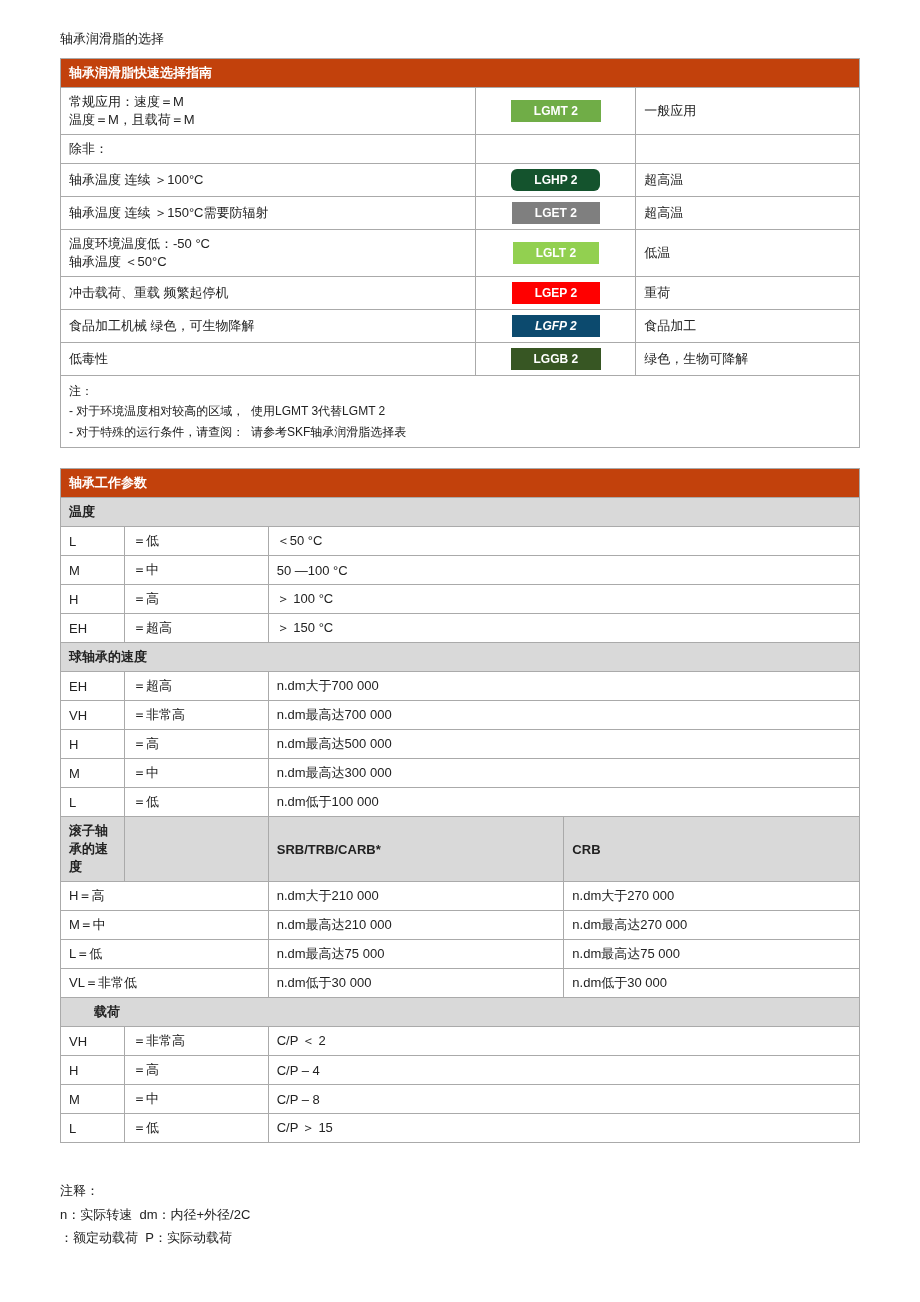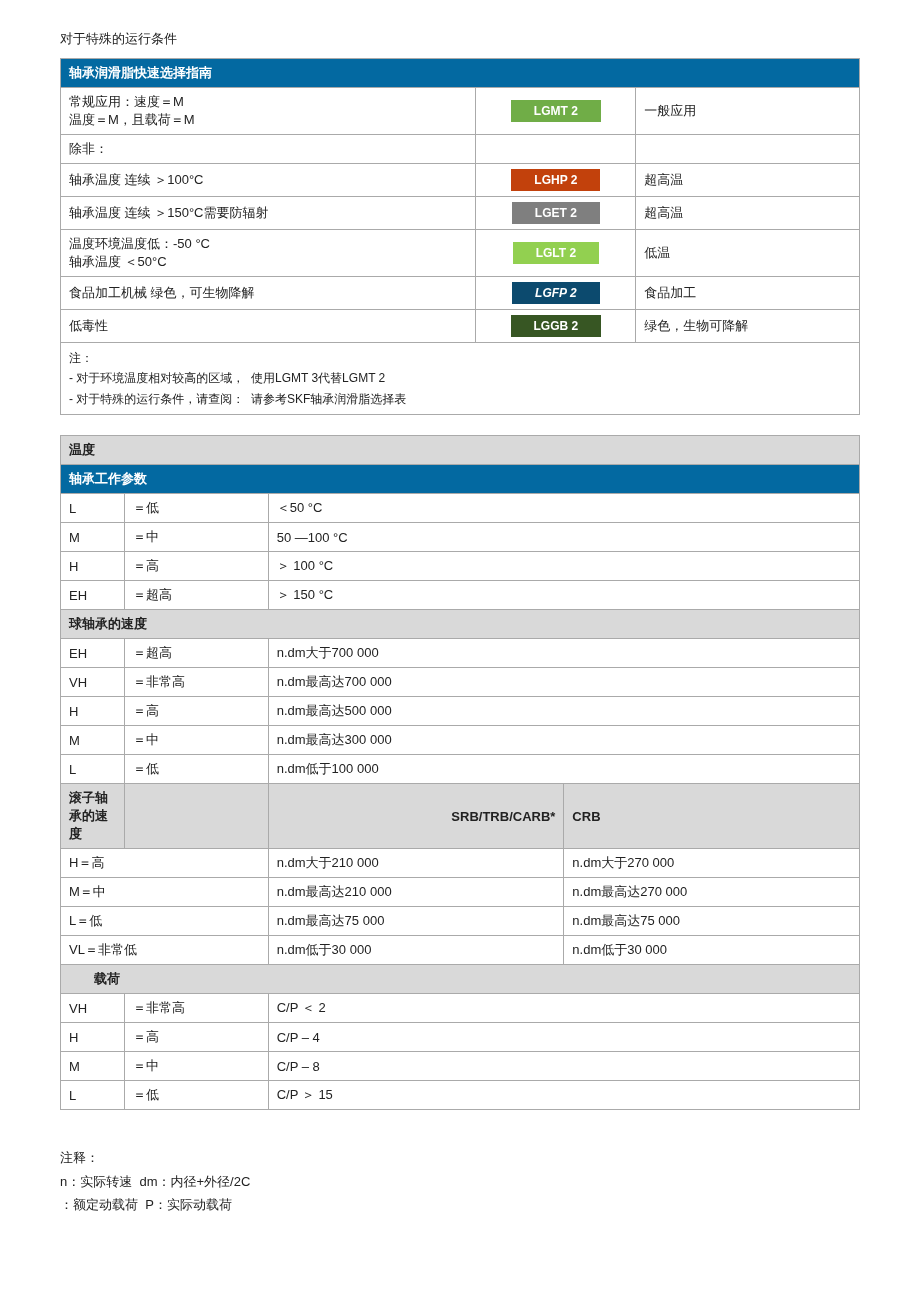--- a/index.html
+++ b/index.html
@@ -19,48 +19,48 @@
       border-collapse: collapse;
       width: 100%;
       margin-bottom: 20px;
     }
     td, th {
       border: 1px solid #aaa;
       padding: 5px 8px;
       vertical-align: middle;
     }
     .header-blue {
-      background-color: #0369a1;
+      background-color: #c2410c;
       color: #fff;
       font-weight: bold;
       font-size: 13px;
     }
     .badge {
       display: inline-block;
       color: #fff;
       font-weight: bold;
       padding: 4px 23px;
       font-size: 12px;
       text-align: center;
       min-width: 70px;
     }
     .badge-green { background-color: #70AD47; }
-    .badge-darkred { background-color: #c2410c; }
+    .badge-darkred { background-color: #14532d; border-radius: 6px; }
     .badge-gray { background-color: #7F7F7F; }
     .badge-lime { background-color: #92D050; }
     .notes-block {
       margin-top: 36px;
       font-size: 13px;
       line-height: 1.8;
     }
   </style>
 </head>
 <body>
 
-<p class="page-title">对于特殊的运行条件</p>
+<p class="page-title">轴承润滑脂的选择</p>
 
 <table>
   <tbody>
       <tr>
     <td colspan="3" class="header-blue">轴承润滑脂快速选择指南</td>
   </tr>
 
   <tr>
     <td style="white-space:pre-line; width:52%">常规应用：速度＝M<br>温度＝M，且载荷＝M</td>
     <td style="text-align:center; width:20%">
@@ -92,20 +92,27 @@
   </tr>
 
   <tr>
     <td>温度环境温度低：-50 °C<br>轴承温度 ＜50°C</td>
     <td style="text-align:center">
       <span class="badge badge-lime" style="color:#fff; background:#92D050;">LGLT 2</span>
     </td>
     <td>低温</td>
   </tr>
 
+  <tr>
+    <td>冲击载荷、重载 频繁起停机</td>
+    <td style="text-align:center">
+      <span class="badge" style="background:#FF0000;">LGEP 2</span>
+    </td>
+    <td>重荷</td>
+  </tr>
 
   <tr>
     <td>食品加工机械 绿色，可生物降解</td>
     <td style="text-align:center">
       <span class="badge" style="background:#0c4a6e;font-style:italic;">LGFP 2</span>
     </td>
     <td>食品加工</td>
   </tr>
 
   <tr>
@@ -122,25 +129,25 @@
       - 对于环境温度相对较高的区域，&nbsp;&nbsp;使用LGMT 3代替LGMT 2<br>
       - 对于特殊的运行条件，请查阅：&nbsp;&nbsp;请参考SKF轴承润滑脂选择表
     </td>
   </tr>
 </tbody>
   </table>
 
 <table style="margin-top:10px;">
   <tbody>
       <tr>
+    <td colspan="4" class="header-blue">轴承工作参数</td>
+  </tr>
+
+  <tr>
     <td colspan="4" style="background:#D9D9D9; font-weight:bold;">温度</td>
-  </tr>
-
-  <tr>
-    <td colspan="4" class="header-blue">轴承工作参数</td>
   </tr>
   <tr>
     <td style="width:8%">L</td>
     <td style="width:18%">＝低</td>
     <td colspan="2">＜50 °C</td>
   </tr>
   <tr>
     <td>M</td>
     <td>＝中</td>
     <td colspan="2">50 —100 °C</td>
@@ -181,21 +188,21 @@
   </tr>
   <tr>
     <td>L</td>
     <td>＝低</td>
     <td colspan="2">n.dm低于100 000</td>
   </tr>
 
   <tr>
     <td style="background:#D9D9D9; font-weight:bold;">滚子轴承的速度</td>
     <td style="background:#D9D9D9;"></td>
-    <td style="background:#D9D9D9; font-weight:bold;text-align:right;">SRB/TRB/CARB*</td>
+    <td style="background:#D9D9D9; font-weight:bold;">SRB/TRB/CARB*</td>
     <td style="background:#D9D9D9; font-weight:bold;">CRB</td>
   </tr>
   <tr>
     <td colspan="2">H＝高</td>
     <td>n.dm大于210 000</td>
     <td>n.dm大于270 000</td>
   </tr>
   <tr>
     <td colspan="2">M＝中</td>
     <td>n.dm最高达210 000</td>

